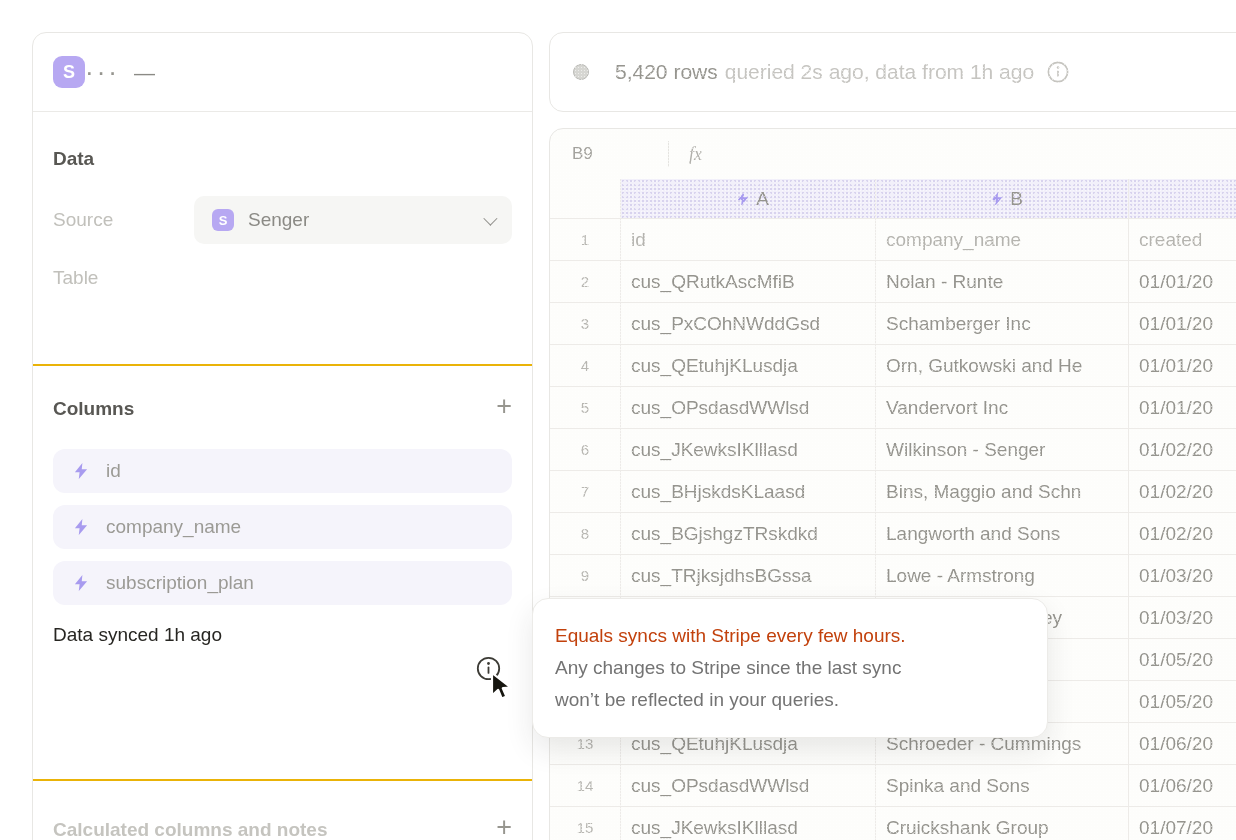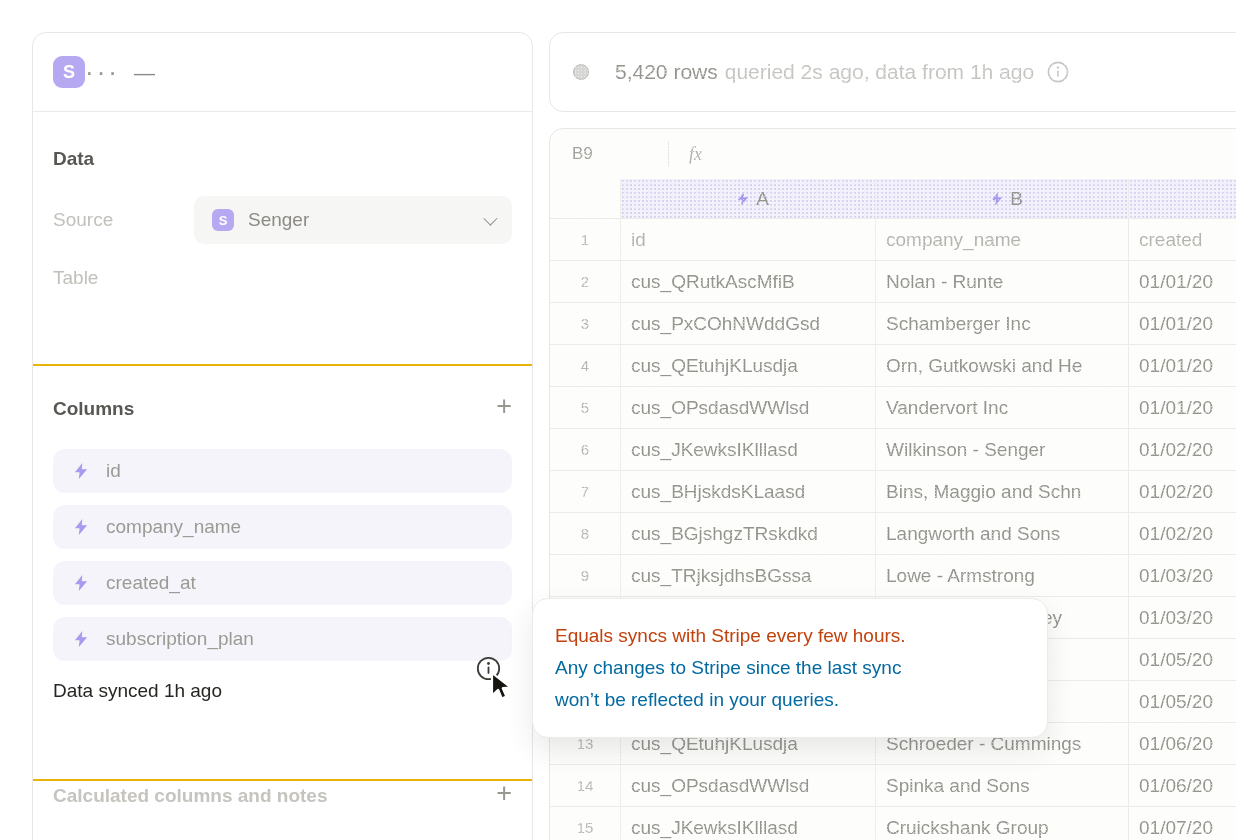--- a/index.html
+++ b/index.html
@@ -41,21 +41,21 @@
     justify-content:center;font-size:13px;font-weight:bold;margin-right:14px;flex:0 0 auto;}
   .chev{width:9px;height:9px;border-right:1.8px solid #8f8e8a;border-bottom:1.8px solid #8f8e8a;
     transform:rotate(45deg) translateY(-2px);flex:0 0 auto;}
   .sec-cols .sec-head-row{margin-top:30px;height:24px;}
   .chiplist{margin-top:29px;}
   .chip{height:44px;border-radius:12px;background:#f5f4fb;display:flex;align-items:center;
     padding-left:21px;margin-bottom:12px;cursor:grab;}
   .chip .chip-label{font-size:19px;color:#9b9a95;margin-left:18px;}
   .syncrow{margin-top:16px;display:flex;align-items:center;justify-content:space-between;height:28px;}
   .synctext{font-size:19px;color:#272622;}
-  .sec-calc .sec-head-row{height:26px;gap:48px;}
+  .sec-calc .sec-head-row{margin-top:34px;height:26px;gap:48px;}
   .calc-head{font-size:19px;color:#c5c4bf;font-weight:bold;}
   
   .status-card{
     position:absolute;left:549px;top:32px;width:707px;height:80px;background:#fff;
     border:1px solid #e8e7e4;border-radius:14px;box-sizing:border-box;
     display:flex;align-items:center;padding-left:23px;z-index:1;overflow:hidden;
   }
   .status-dot{width:16px;height:16px;border-radius:50%;background:#d6d6d2;border:1.5px solid #bcbcb8;box-sizing:border-box;flex:0 0 auto;}
   .rows-count{margin-left:26px;font-size:21px;color:#96958f;}
   .status-detail{margin-left:7px;font-size:21px;color:#c6c5c1;}
@@ -91,21 +91,21 @@
   .rnum{justify-content:center;font-size:15px;color:#b8b7b2;}
   .grow .c-a,.grow .c-b,.grow .c-c{padding-left:10px;font-size:19px;color:#95948e;}
   .grow.lbl .c-a,.grow.lbl .c-b,.grow.lbl .c-c{color:#b5b4af;}
   .cell.frag{justify-content:flex-end;padding-right:66px;padding-left:0;}
   
   .tooltip{
     position:absolute;left:532px;top:598px;width:516px;height:140px;background:#fff;
     border:1px solid #ecebe8;border-radius:16px;box-sizing:border-box;
     box-shadow:0 12px 28px rgba(40,40,35,0.10);z-index:10;padding:21px 0 0 22px;
   }
-  .tt-line{font-size:19px;line-height:32px;color:#0369a1;}
+  .tt-line{font-size:19px;line-height:32px;color:#737373;}
   .tt-line.dark{color:#c2410c;}
   
   .sync-info{position:absolute;left:475px;top:655px;z-index:15;display:flex;background:none;border:none;padding:0;cursor:pointer;}
   .cursor{position:absolute;left:488px;top:671px;z-index:30;pointer-events:none;}
 </style>
 </head>
 <body>
 
 <aside class="qb">
   <div class="qb-header">
@@ -139,26 +139,20 @@
           <svg width="14" height="16.099999999999998" viewBox="0 0 13 15">
             <path d="M7.8 0 L0.8 8.6 L5.2 8.6 L4.4 15 L12.2 5.8 L7.2 5.8 Z" fill="#a89bef"></path>
           </svg>
           <span class="chip-label">id</span>
         </div>
         <div class="chip">
           <svg width="14" height="16.099999999999998" viewBox="0 0 13 15">
             <path d="M7.8 0 L0.8 8.6 L5.2 8.6 L4.4 15 L12.2 5.8 L7.2 5.8 Z" fill="#a89bef"></path>
           </svg>
           <span class="chip-label">company_name</span>
-        </div>
-        <div class="chip">
-          <svg width="14" height="16.099999999999998" viewBox="0 0 13 15">
-            <path d="M7.8 0 L0.8 8.6 L5.2 8.6 L4.4 15 L12.2 5.8 L7.2 5.8 Z" fill="#a89bef"></path>
-          </svg>
-          <span class="chip-label">created_at</span>
         </div>
         <div class="chip">
           <svg width="14" height="16.099999999999998" viewBox="0 0 13 15">
             <path d="M7.8 0 L0.8 8.6 L5.2 8.6 L4.4 15 L12.2 5.8 L7.2 5.8 Z" fill="#a89bef"></path>
           </svg>
           <span class="chip-label">subscription_plan</span>
         </div>
       </div>
     <div class="syncrow">
       <span class="synctext">Data synced 1h ago</span>

